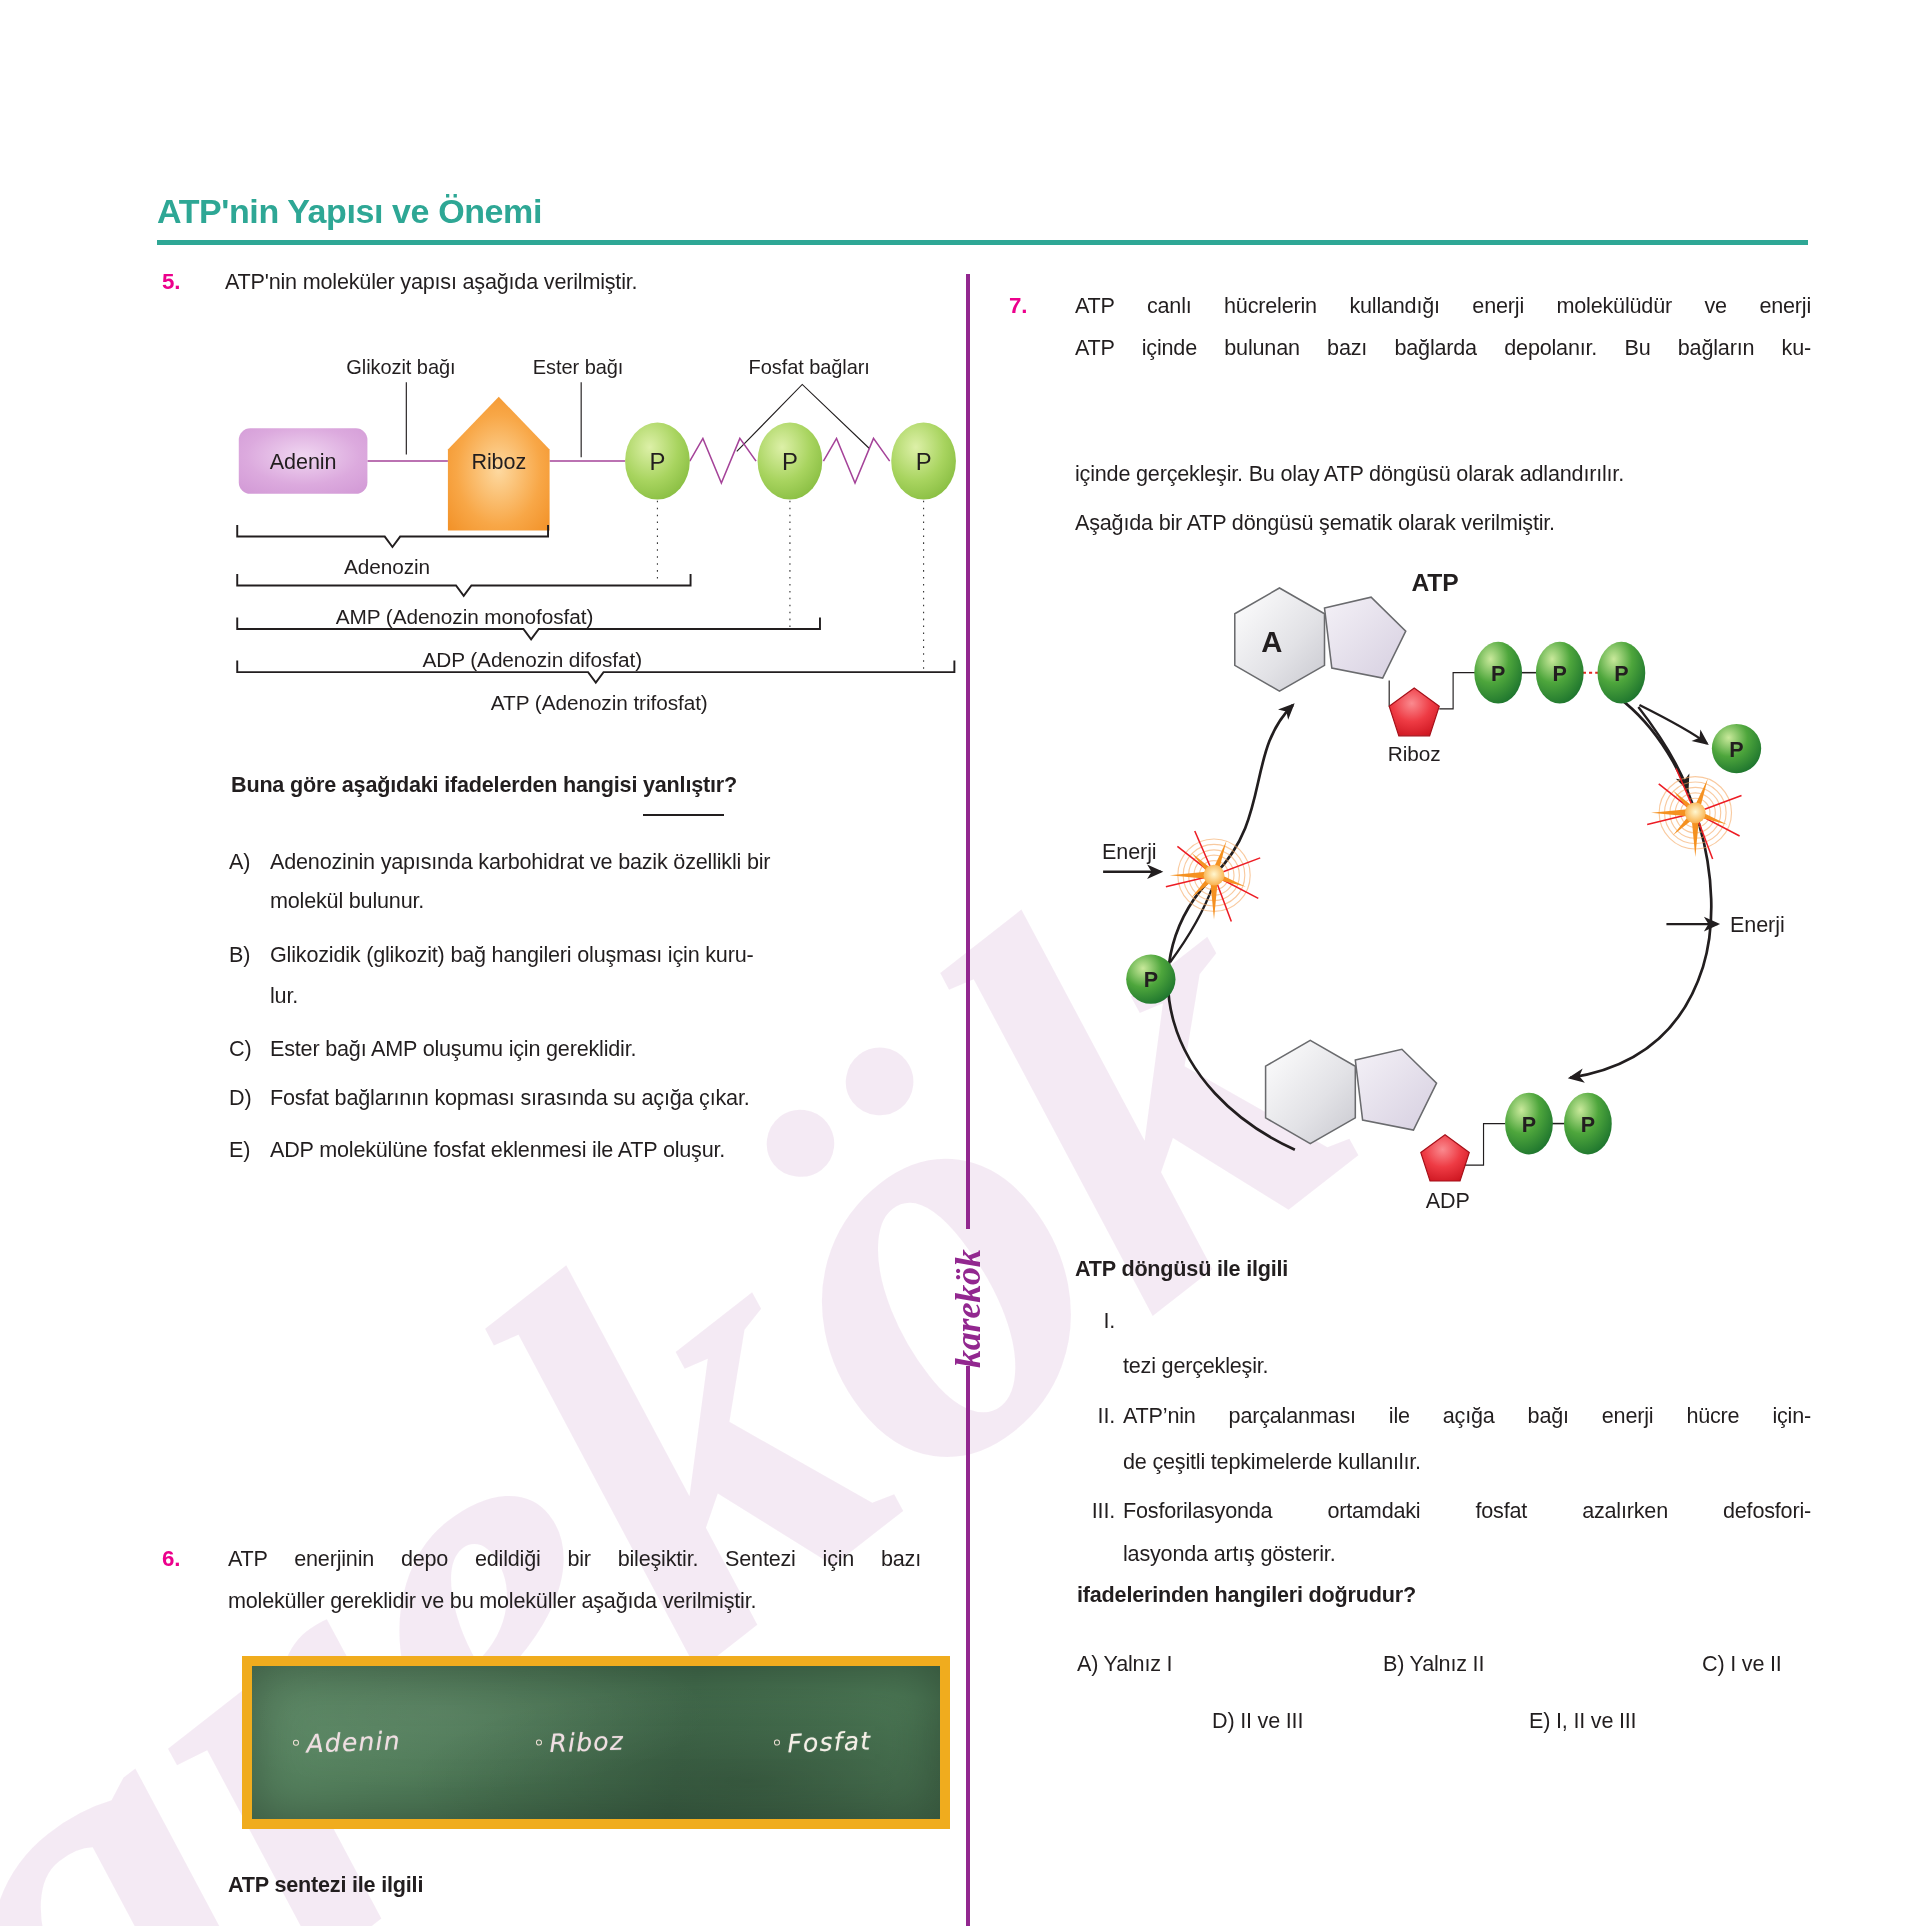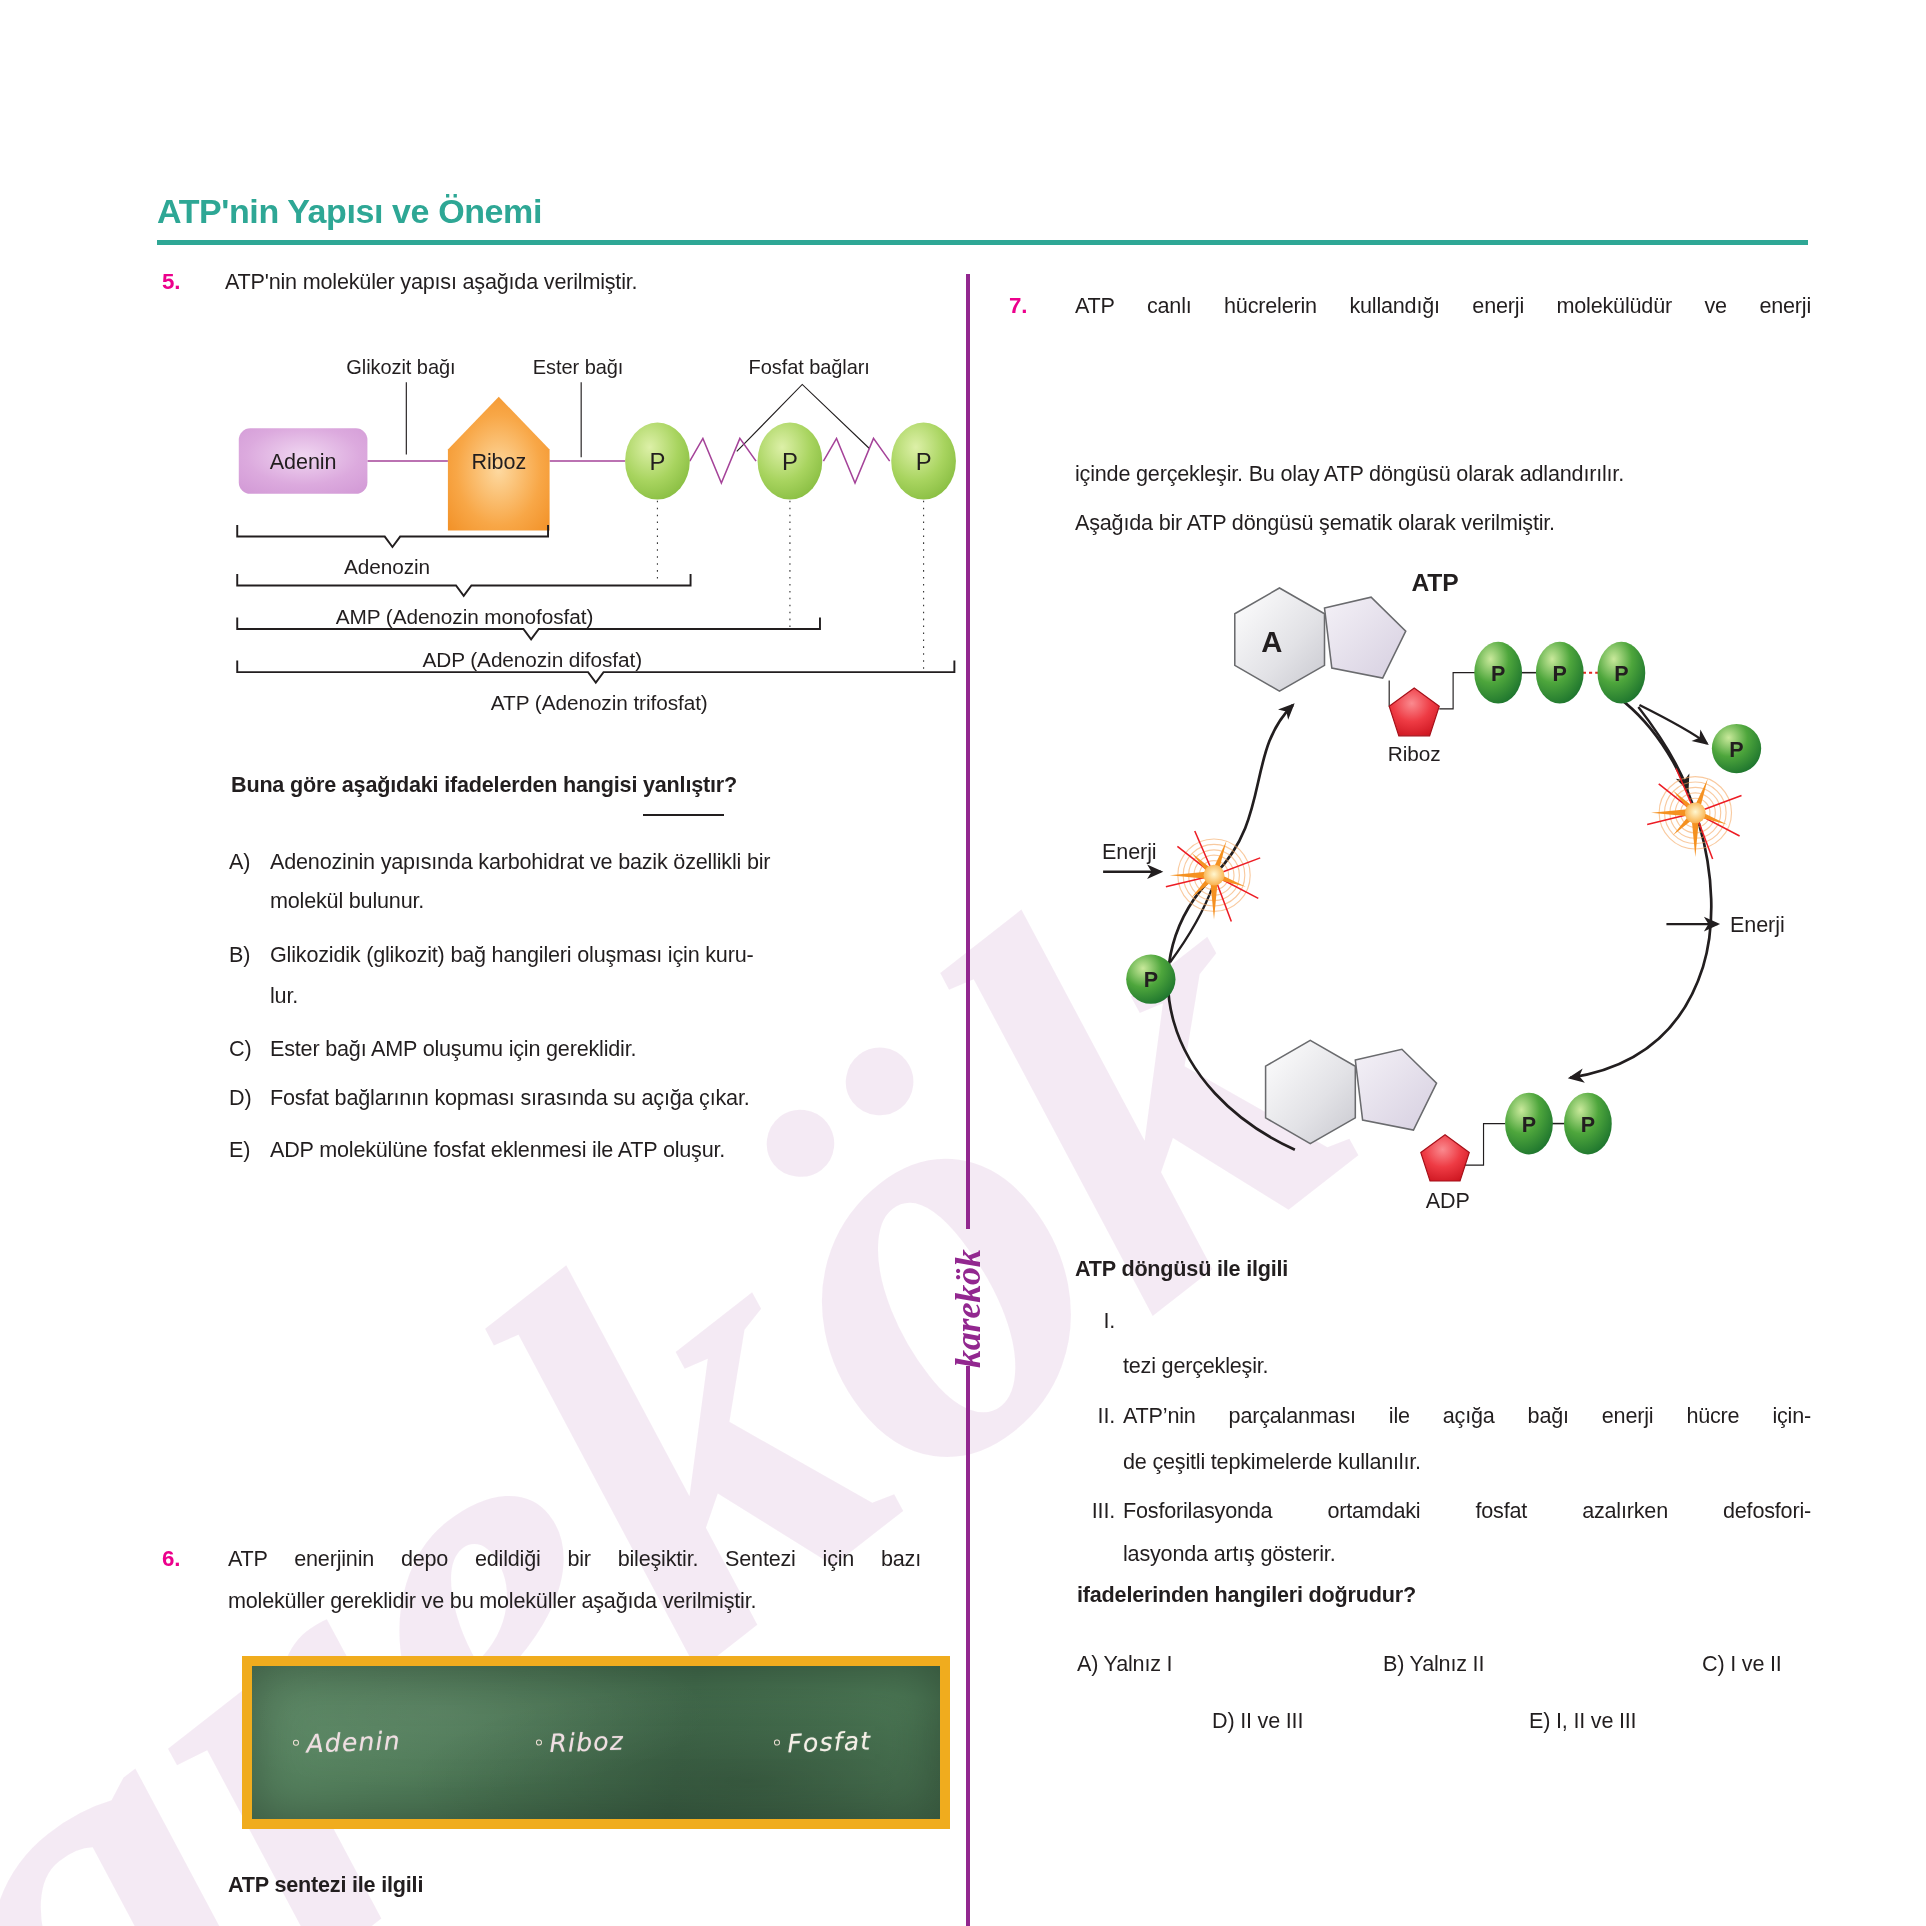--- a/index.html
+++ b/index.html
@@ -139,20 +139,21 @@
     <div class="chalk" style="left:284px"><span class="cb"></span><span>Riboz</span></div>
     <div class="chalk" style="left:522px;color:#f5efe7"><span class="cb"></span><span>Fosfat</span></div>
   </div>
 
   <div class="t b" style="left:228px;top:1873px">ATP sentezi ile ilgili</div>
   <div class="rlab" style="left:216px;top:1923px">I.</div>
   <div class="t" style="left:279px;top:1923px">Adenin bazı ve riboz şekerinden birer adet kullanılır.</div>
 
   <div class="qnum" style="left:1009px;top:294px">7.</div>
   <div class="t w j" style="left:1075px;top:294px;width:736px">ATP canlı hücrelerin kullandığı enerji molekülüdür ve enerji</div>
+  <div class="t w j" style="left:1075px;top:336px;width:736px">ATP içinde bulunan bazı bağlarda depolanır. Bu bağların ku-</div>
   <div class="t" style="left:1075px;top:462px">içinde gerçekleşir. Bu olay ATP döngüsü olarak adlandırılır.</div>
   <div class="t" style="left:1075px;top:511px">Aşağıda bir ATP döngüsü şematik olarak verilmiştir.</div>
 
   <svg style="left:1002px;top:551px;font-size:56px" width="836" height="670" viewBox="0 0 2170 1740">
     <defs>
       <radialGradient id="gP7" cx="34%" cy="28%" r="85%">
         <stop offset="0%" stop-color="#c9e99b"></stop>
           <stop offset="45%" stop-color="#4ea63c"></stop>
           <stop offset="100%" stop-color="#146b2b"></stop>
       </radialGradient>

